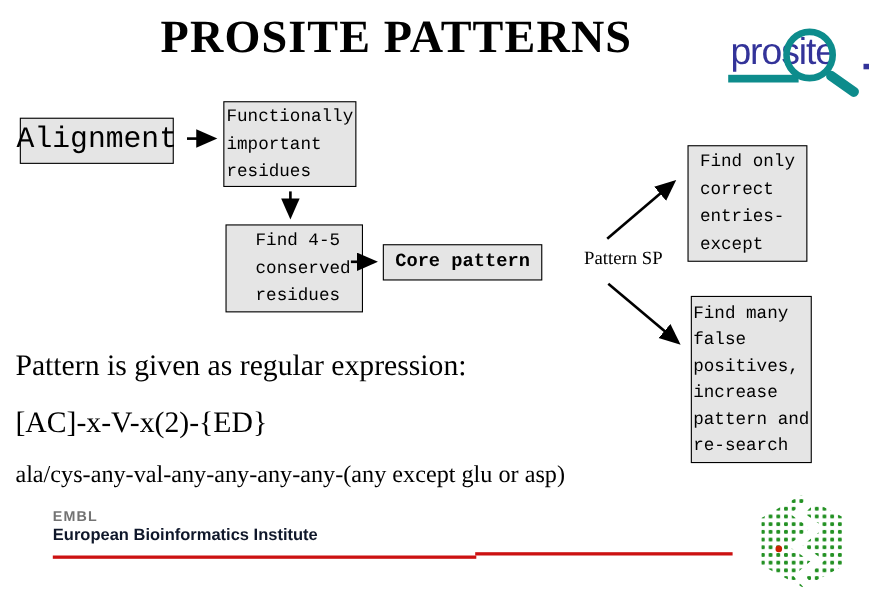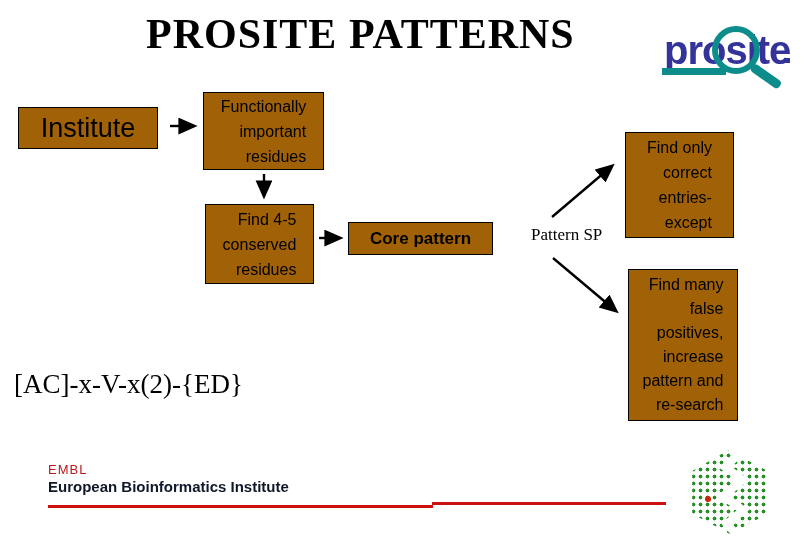--- a/index.html
+++ b/index.html
@@ -8,60 +8,60 @@
     overflow:hidden; font-family:"Liberation Serif", serif; color:#000;
   }
   .abs{position:absolute;}
   .slide-title{
     left:146px; top:10px;
     font-size:42px; font-weight:bold; letter-spacing:1px;
     font-family:"Liberation Serif", serif;
     text-align:right;
   }
   .flow-box{
-    position:absolute; background:#a16207; border:1.5px solid #000;
-    text-align:right; font-family:Liberation Sans, sans-serif;
+    position:absolute; background:#e5e5e5; border:1.5px solid #000;
+    text-align:left; font-family:Liberation Mono, monospace;
     display:flex; align-items:center; justify-content:center;
   }
   .multiline{white-space:pre-line;}
   .box-alignment{left:18px; top:107px; width:138px; height:40px; font-size:27px;}
   .box-functionally{left:203px; top:92px; width:119px; height:76px; font-size:16px; line-height:25px;}
-  .box-find45{left:205px; top:204px; width:107px; height:78px; font-size:16px; line-height:25px;}
+  .box-find45{left:205px; top:204px; width:107px; height:78px; font-size:16px; line-height:25px;padding-left:16px;}
   .box-core{left:348px; top:222px; width:143px; height:31px; font-size:17px; font-weight:bold;}
   .label-searchsp{left:531px; top:225px; font-size:17px; font-family:"Liberation Serif", serif;}
   .box-findonly{left:625px; top:132px; width:107px; height:104px; font-size:16px; line-height:25px;}
   .box-findmany{left:628px; top:269px; width:108px; height:150px; font-size:16px; line-height:24px;}
   .body-line1{left:14px; top:317px; font-size:27px;}
   .body-line2{left:14px; top:369px; font-size:27px;}
   .body-line3{left:14px; top:418px; font-size:22px;}
   .arrows{left:0; top:0; width:810px; height:540px; pointer-events:none;}
 
   
   .prosite-logo{left:658px; top:12px; width:134px; height:80px;}
   .prosite-word{
     position:absolute; left:6px; top:16px;
-    font-family:"Liberation Sans", sans-serif; font-weight:bold;
-    font-size:40px; color:#333399; letter-spacing:-1px;
+    font-family:"Liberation Sans", sans-serif; font-weight:normal;
+    font-size:34px; color:#333399; letter-spacing:-1px;
   }
   .prosite-underline{position:absolute; left:4px; top:56px; width:64px; height:7px; background:#0d8c8c;}
   .magnifier-ring{
     position:absolute; left:54px; top:14px; width:36px; height:36px;
     border:6px solid #0d8c8c; border-radius:50%;
   }
   .magnifier-handle{
     position:absolute; left:94px; top:50px; width:34px; height:9px;
     background:#0d8c8c; border-radius:4px;
     transform:rotate(35deg); transform-origin:left center;
   }
   .prosite-dot{position:absolute; left:127px; top:46px; width:5px; height:5px; background:#333399;}
 
   
   .embl-line1{
     left:48px; top:462px; font-family:"Liberation Sans", sans-serif;
-    font-weight:normal; font-size:13px; color:#b91c1c; letter-spacing:1px;
+    font-weight:bold; font-size:13px; color:#737373; letter-spacing:1px;
   }
   .embl-line2{
     left:48px; top:478px; font-family:"Liberation Sans", sans-serif;
     font-weight:bold; font-size:15px; color:#0f172a;
   }
   .rule-left{left:48px; top:505px; width:385px; height:3px; background:#cc1111;}
   .rule-right{left:432px; top:502px; width:234px; height:3px; background:#cc1111;}
 
   
   .ebi-logo{left:688px; top:450px; width:84px; height:84px;}
@@ -86,21 +86,21 @@
 
   <div class="abs prosite-logo">
     <span class="prosite-word">prosite</span>
     <div class="prosite-underline"></div>
     <div class="magnifier-ring"></div>
     <div class="magnifier-handle"></div>
     <div class="prosite-dot"></div>
   </div>
 
   <div class="flow-box box-alignment">
-    <span>Institute</span>
+    <span>Alignment</span>
   </div>
 
   <div class="flow-box box-functionally">
     <span class="multiline">Functionally
 important
 residues</span>
   </div>
 
   <div class="flow-box box-find45">
     <span class="multiline">Find 4-5
@@ -136,21 +136,23 @@
         <path d="M0,0 L8,3.5 L0,7 z" fill="#000"></path>
       </marker>
     </defs>
     <line x1="170" y1="126" x2="194" y2="126" stroke="#000" stroke-width="2.4" marker-end="url(#ah)"></line>
     <line x1="264" y1="174" x2="264" y2="196" stroke="#000" stroke-width="2.4" marker-end="url(#ah)"></line>
     <line x1="319" y1="238" x2="340" y2="238" stroke="#000" stroke-width="2.4" marker-end="url(#ah)"></line>
     <line x1="552" y1="217" x2="612" y2="166" stroke="#000" stroke-width="2.4" marker-end="url(#ah)"></line>
     <line x1="553" y1="258" x2="616" y2="311" stroke="#000" stroke-width="2.4" marker-end="url(#ah)"></line>
   </svg>
 
+  <div class="abs body-line1">Pattern is given as regular expression:</div>
   <div class="abs body-line2">[AC]-x-V-x(2)-{ED}</div>
+  <div class="abs body-line3">ala/cys-any-val-any-any-any-any-(any except glu or asp)</div>
 
   <div class="abs embl-line1">EMBL</div>
   <div class="abs embl-line2">European Bioinformatics Institute</div>
   <div class="abs rule-left"></div>
   <div class="abs rule-right"></div>
 
   <div class="abs ebi-logo">
     <div class="ebi-dots"></div>
     <svg class="ebi-zigzag" width="84" height="84" viewBox="0 0 84 84">
       <path d="M52 3 L37 17 L55 30 L35 46 L55 60 L39 74 L47 83" stroke="#ffffff" stroke-width="8" fill="none"></path>

